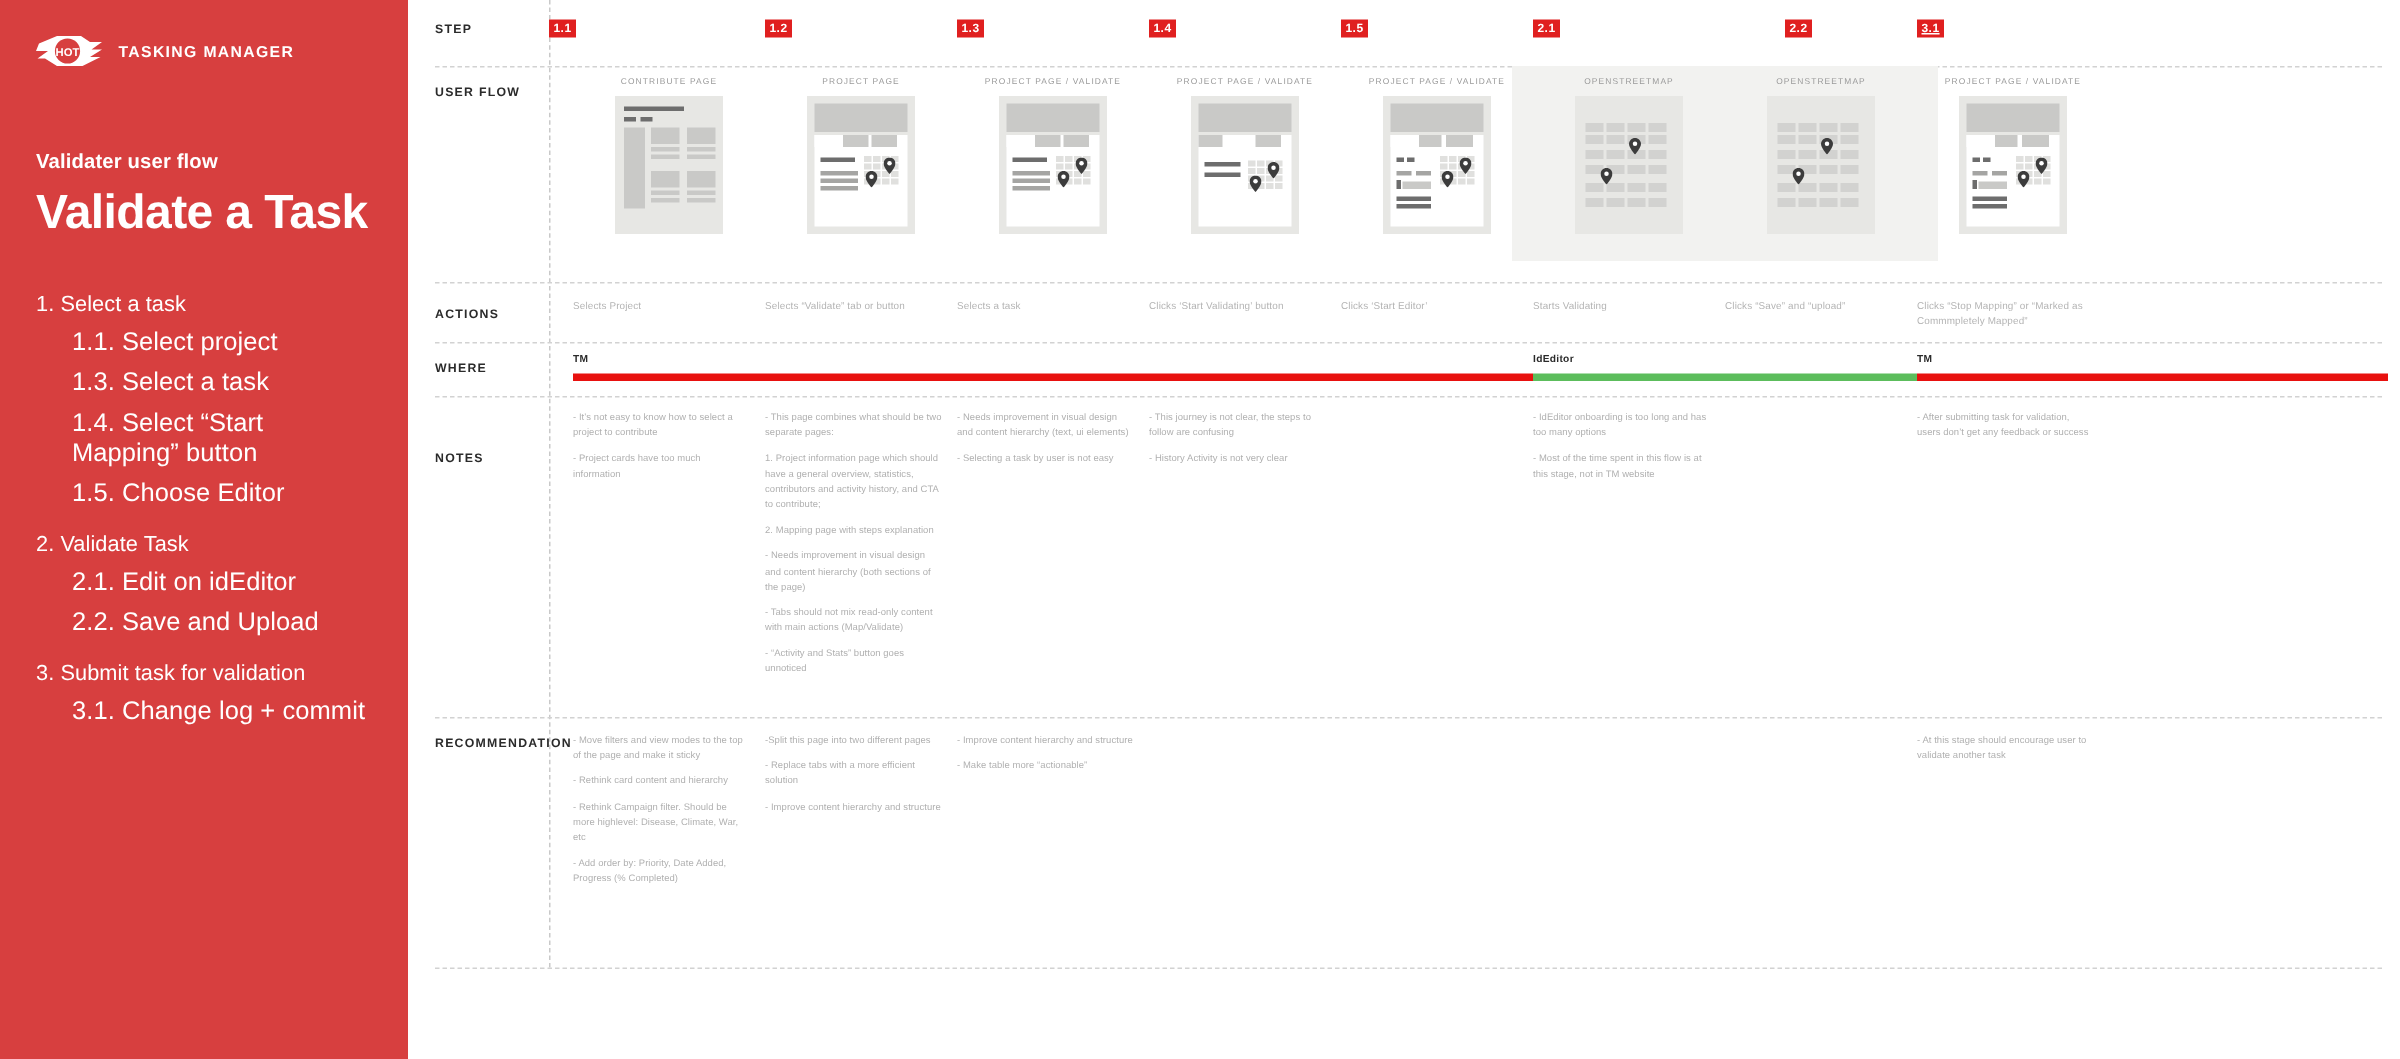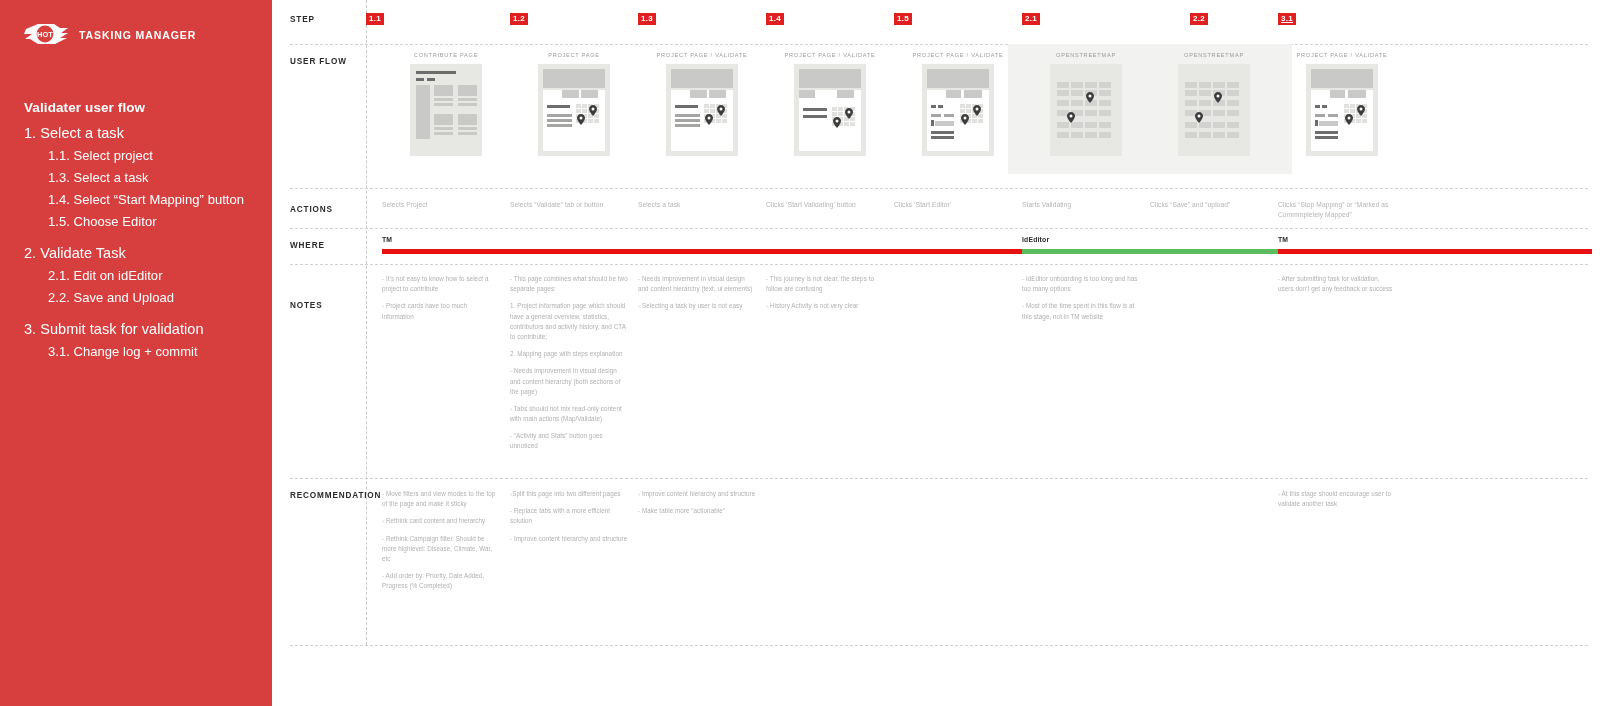--- a/index.html
+++ b/index.html
@@ -23,21 +23,21 @@
   .brand { display: flex; align-items: center; gap: 9px; margin-bottom: 52px; }
   .brand-logo { width: 46px; height: 26px; position: relative; }
   .brand-name { font-size: 10.5px; font-weight: bold; letter-spacing: .9px; }
 
   .eyebrow { font-size: 13.5px; font-weight: bold; letter-spacing: .1px; margin-bottom: 10px; }
   .big-title { font-size: 32px; font-weight: bold; letter-spacing: -.4px; margin-bottom: 36px; line-height: 1.05; }
 
   .toc { list-style: none; }
   .toc-l1 { font-size: 14.5px; margin-top: 16px; margin-bottom: 2px; letter-spacing: .05px; }
   .toc-l1:first-child { margin-top: 0; }
-  .toc-l2 { font-size: 13px; margin-left: 24px; margin-top: 7px; letter-spacing: .05px; }
+  .toc-l2 { font-size: 17px; margin-left: 24px; margin-top: 7px; letter-spacing: .05px; }
 
   
   .main { position: relative; flex: 1; height: 706px; background: #fff; }
 
   .row-label {
     position: absolute;
     left: 18px;
     font-size: 8.2px;
     font-weight: bold;
     letter-spacing: .85px;
@@ -121,20 +121,21 @@
         <svg width="46" height="26" viewBox="0 0 46 26">
           <path d="M2 7 L14 2 L30 2 L36 6 L44 6 L37 11 L44 11 L36 16 L43 16 L31 22 L14 22 L6 17 L1 17 L8 12 L0 12 Z" fill="#ffffff"></path>
           <circle cx="21" cy="12" r="8.4" fill="#d73f3f"></circle>
           <text x="21" y="15" font-family="Liberation Sans, sans-serif" font-size="7.5" font-weight="bold" fill="#ffffff" text-anchor="middle">HOT</text>
         </svg>
       </span>
       <span class="brand-name">TASKING MANAGER</span>
     </div>
 
     <div class="eyebrow">Validater user flow</div>
+    <div class="big-title">Validate a Task</div>
 
     <ul class="toc" id="toc-list">
         <li class="toc-l1">1. Select a task</li>
         <li class="toc-l2">1.1. Select project</li>
         <li class="toc-l2">1.3. Select a task</li>
         <li class="toc-l2">1.4. Select “Start Mapping” button</li>
         <li class="toc-l2">1.5. Choose Editor</li>
         <li class="toc-l1">2. Validate Task</li>
         <li class="toc-l2">2.1. Edit on idEditor</li>
         <li class="toc-l2">2.2. Save and Upload</li>

